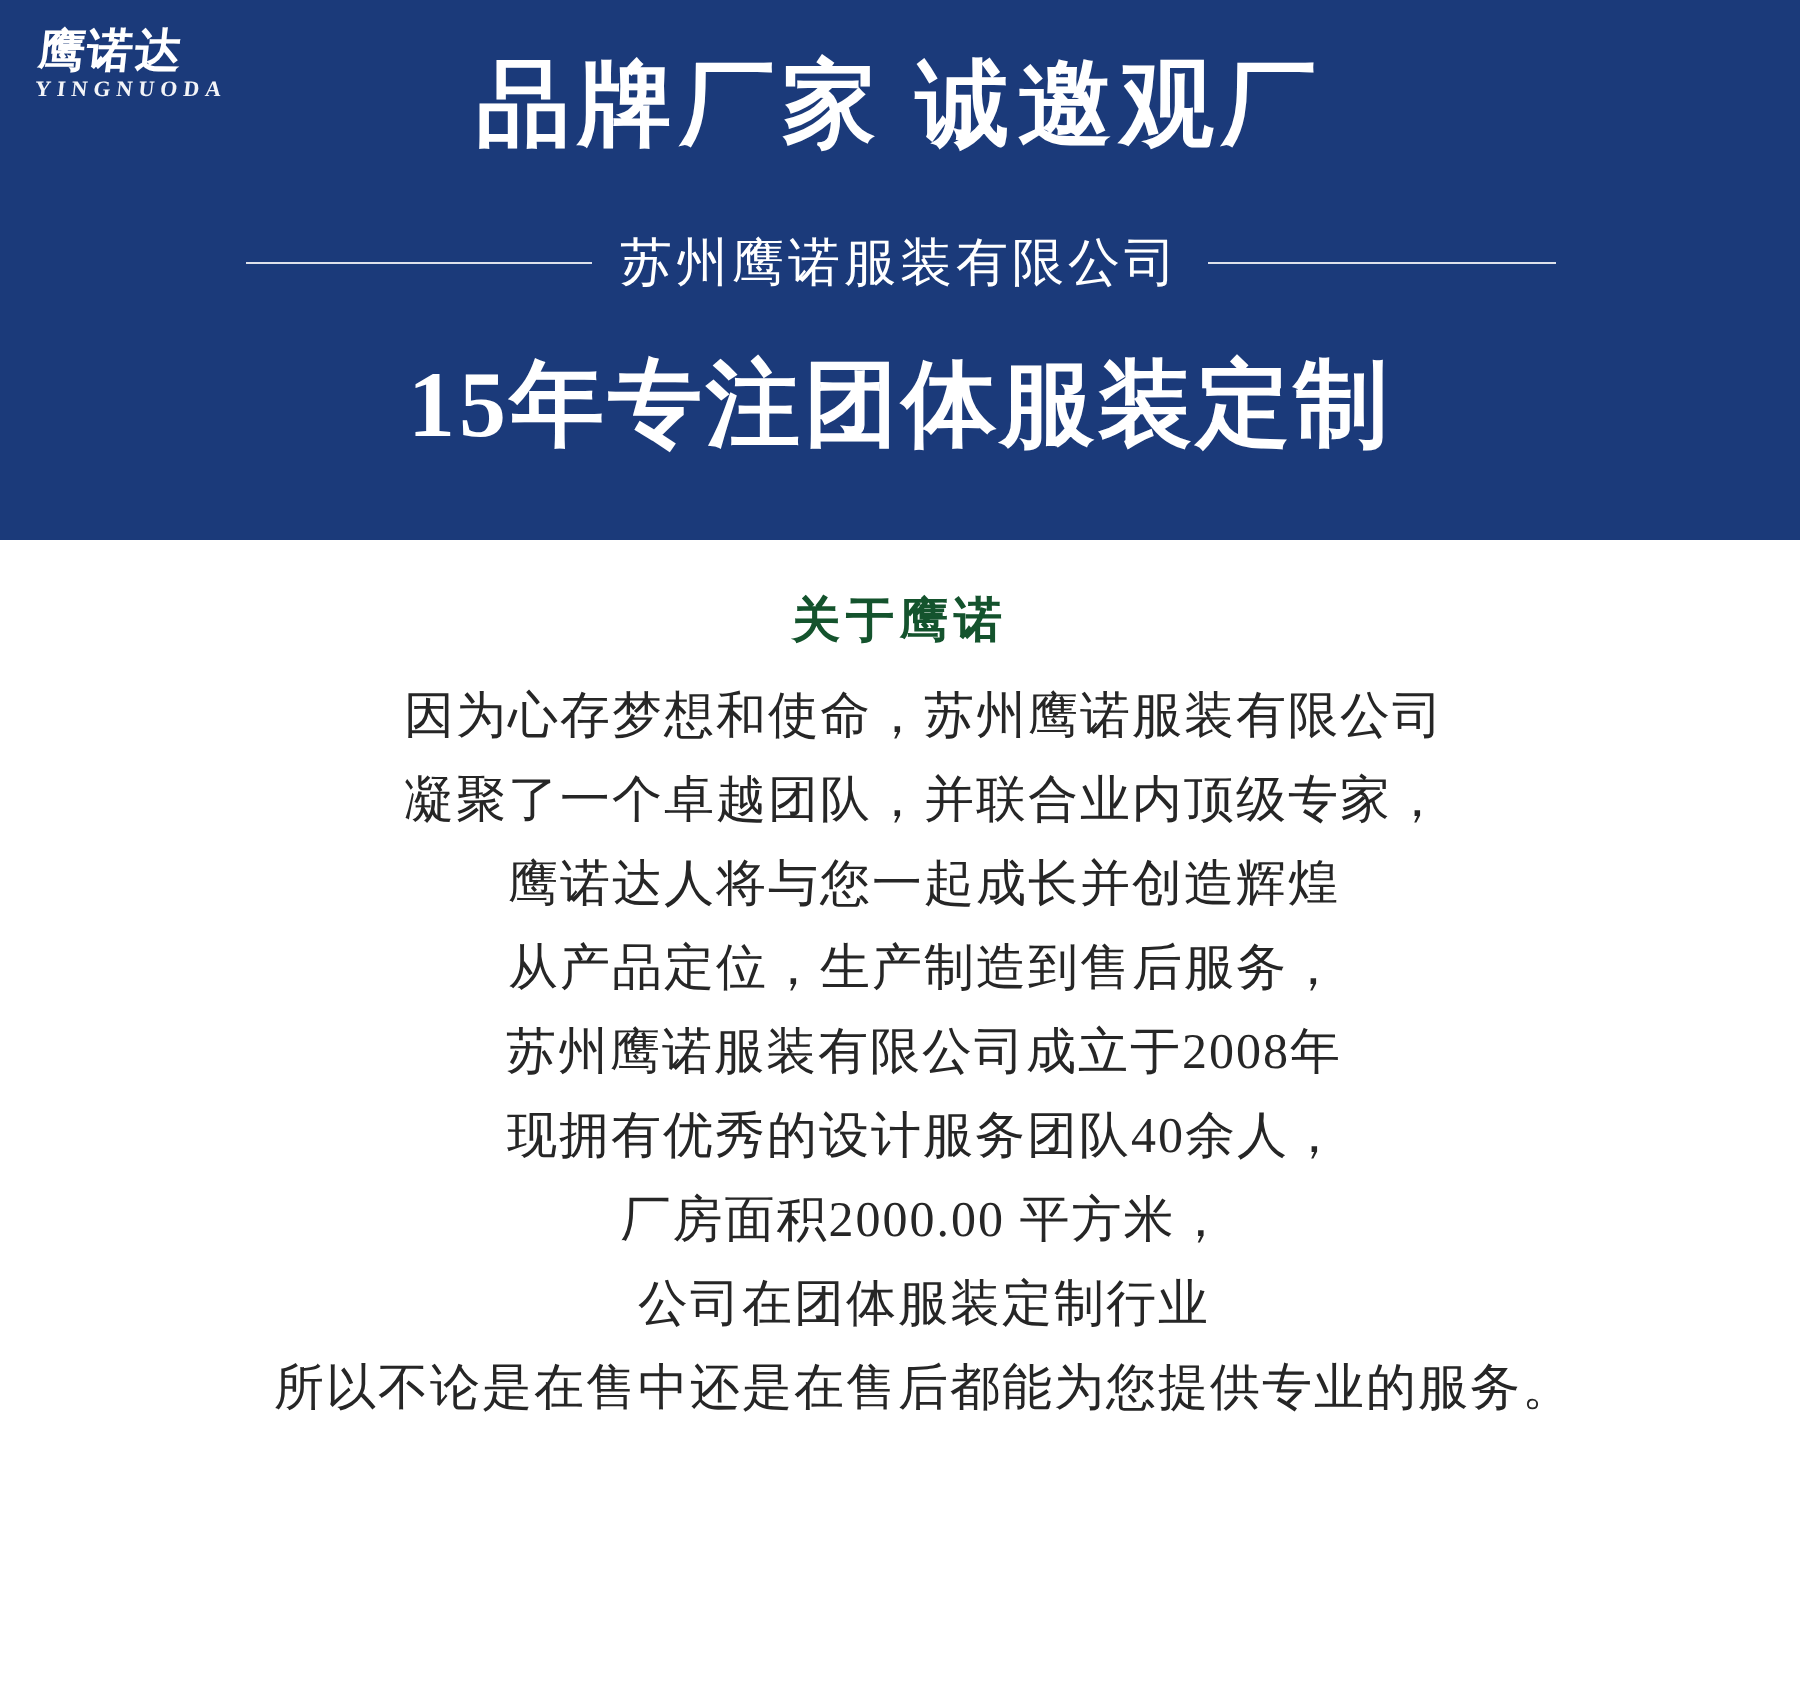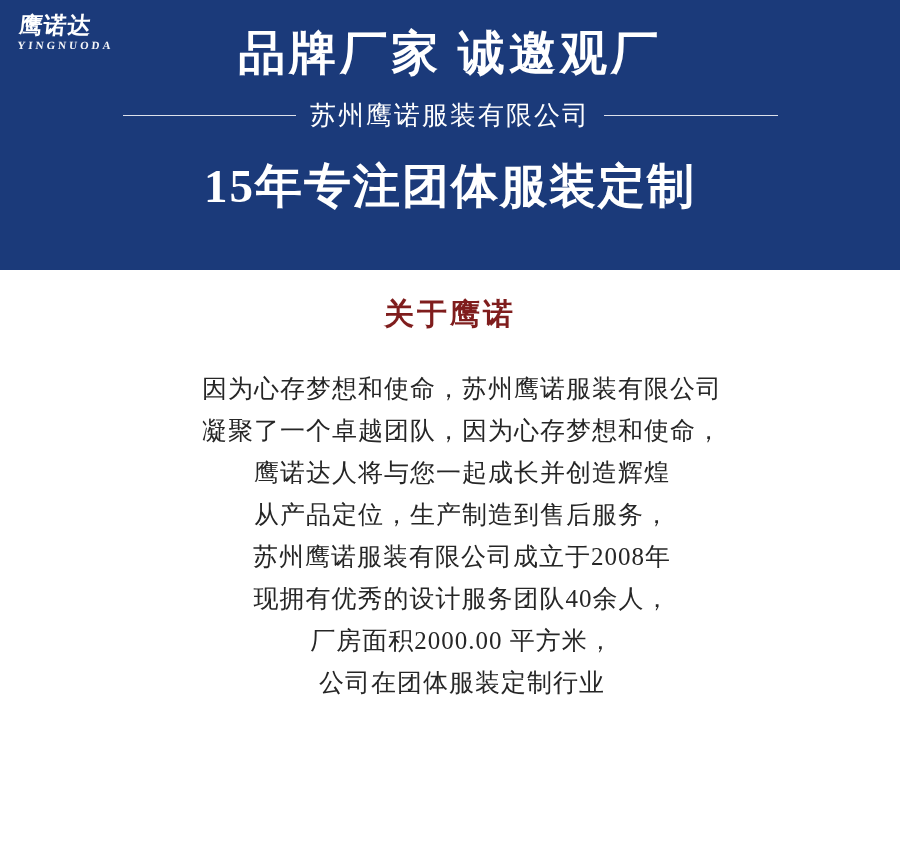--- a/index.html
+++ b/index.html
@@ -72,21 +72,21 @@
     color: #ffffff;
     font-family: "Liberation Serif", serif;
     font-weight: bold;
     font-size: 47px;
     letter-spacing: 4px;
     line-height: 1.1;
     text-align: center;
   }
 
   .subline-wrap {
-    margin-top: 18px;
+    margin-top: 34px;
     width: 655px;
     display: flex;
     align-items: center;
     justify-content: center;
     position: relative;
   }
   .rule {
     flex: 1 1 auto;
     height: 1px;
     background: #ffffff;
@@ -113,26 +113,26 @@
 
   
   .content {
     width: 900px;
     padding-top: 24px;
     box-sizing: border-box;
     text-align: center;
   }
 
   .section-title {
-    color: #7f1d1d;
+    color: #14532d;
     font-family: "Liberation Serif", serif;
     font-weight: bold;
-    font-size: 30px;
+    font-size: 24px;
     letter-spacing: 3px;
-    margin-bottom: 33px;
+    margin-bottom: 12px;
   }
 
   .paragraph {
     color: #262626;
     font-family: "Liberation Serif", serif;
     font-size: 25px;
     line-height: 42px;
     letter-spacing: 1px;
   }
   .paragraph .line {
@@ -163,23 +163,24 @@
       </div>
 
       <div class="tagline">15年专注团体服装定制</div>
     </div>
   </div>
 
   <div class="content">
     <div class="section-title">关于鹰诺</div>
     <div class="paragraph">
       <span class="line">因为心存梦想和使命，苏州鹰诺服装有限公司</span>
-      <span class="line">凝聚了一个卓越团队，因为心存梦想和使命，</span>
+      <span class="line">凝聚了一个卓越团队，并联合业内顶级专家，</span>
       <span class="line">鹰诺达人将与您一起成长并创造辉煌</span>
       <span class="line">从产品定位，生产制造到售后服务，</span>
       <span class="line">苏州鹰诺服装有限公司成立于2008年</span>
       <span class="line">现拥有优秀的设计服务团队40余人，</span>
       <span class="line">厂房面积2000.00 平方米，</span>
       <span class="line">公司在团体服装定制行业</span>
+      <span class="line">所以不论是在售中还是在售后都能为您提供专业的服务。</span>
     </div>
   </div>
 
 </div>
 
 </body></html>

